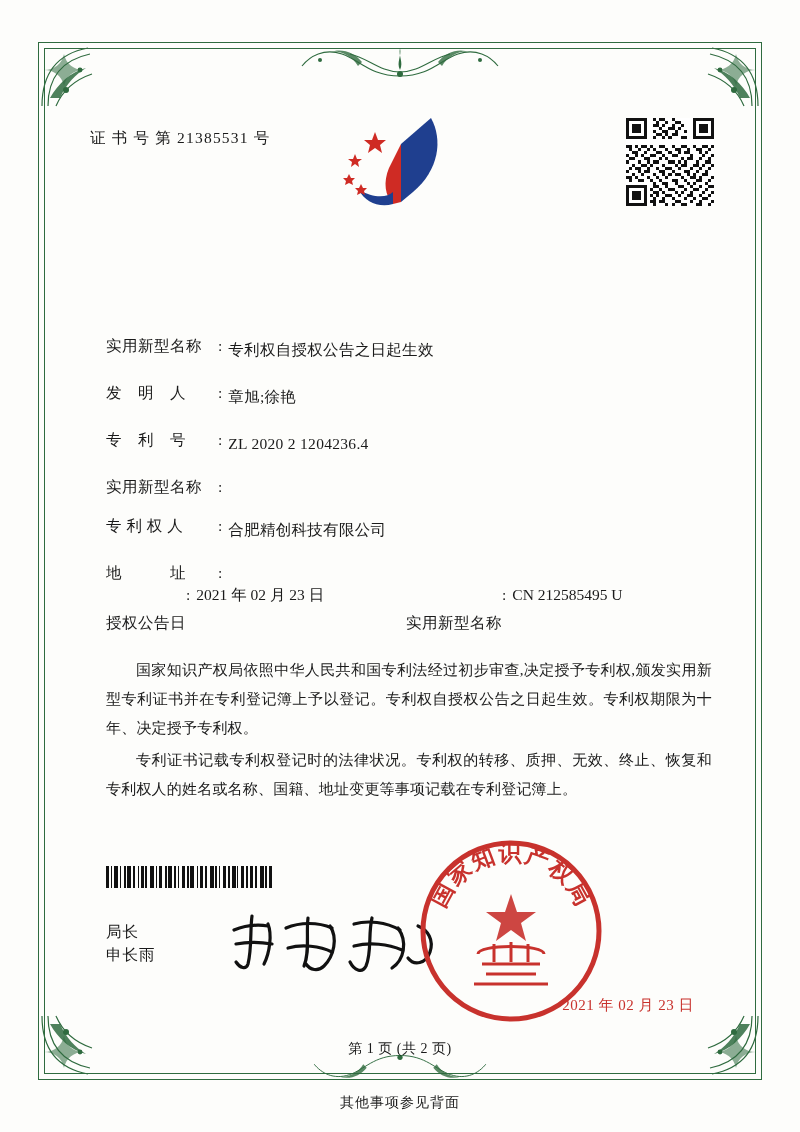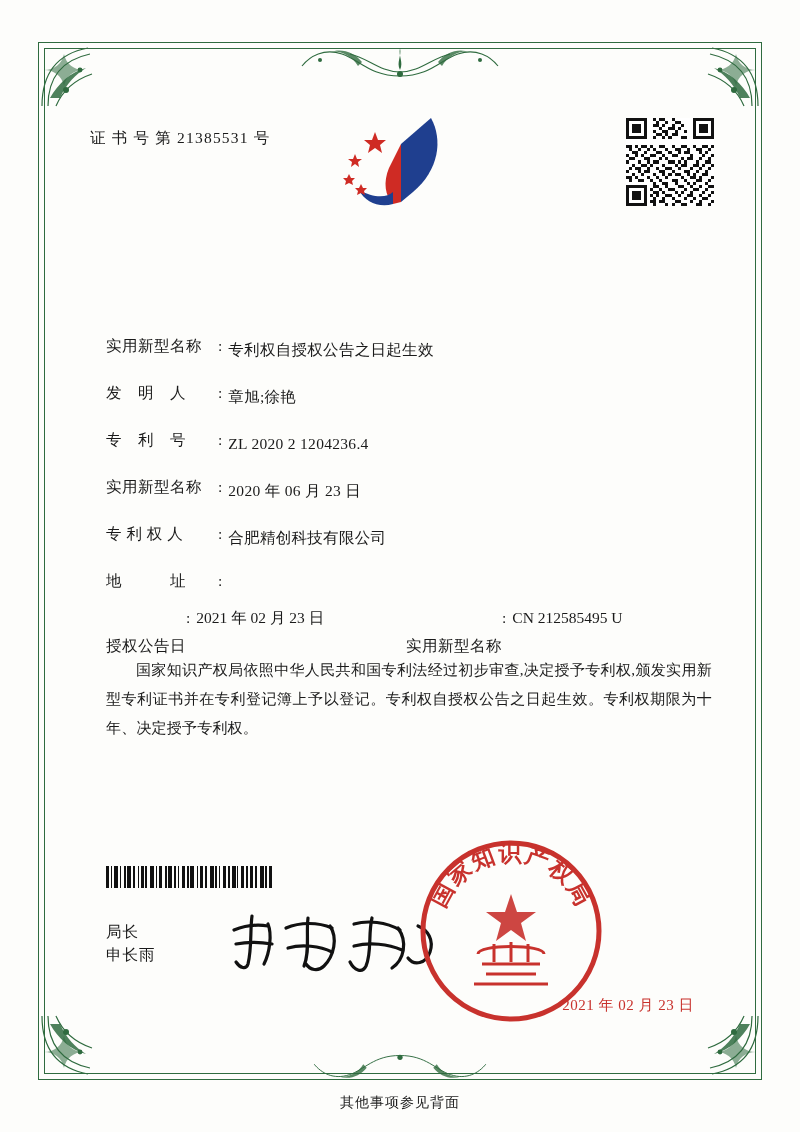--- a/index.html
+++ b/index.html
@@ -148,21 +148,21 @@
   }
   .f-colon {
     flex: 0 0 auto;
     padding-right: 6px;
   }
   .f-value {
     flex: 1;
     line-height: 1.55;
     letter-spacing: 0.3px;
   }
-  .field.tight { margin-bottom: 21px; }
+  .field.tight { margin-bottom: 7px; }
 
   .row-2col {
     display: flex;
     margin-bottom: 4px;
   }
   .row-2col .col-a { width: 300px; display: flex; }
   .row-2col .col-b { display: flex; }
   .row-2col .f-label2 { flex: 0 0 auto; letter-spacing: 0.5px; margin-top: 28px; }
 
   .paragraphs {
@@ -571,21 +571,20 @@
 
       <div class="field">
         <span class="f-label">专　利　号</span>
         <span class="f-colon">:</span>
         <span class="f-value">ZL 2020 2 1204236.4</span>
       </div>
 
       <div class="field">
         <span class="f-label">实用新型名称</span>
         <span class="f-colon">:</span>
-        <span class="f-value">2020 年 06 月 23 日</span>
       </div>
 
       <div class="field">
         <span class="f-label">专 利 权 人</span>
         <span class="f-colon">:</span>
         <span class="f-value">合肥精创科技有限公司</span>
       </div>
 
       <div class="field tight">
         <span class="f-label">地　　　址</span>
@@ -601,20 +600,21 @@
         <div class="col-b">
           <span class="f-label2">实用新型名称</span>
           <span class="f-colon">:</span>
           <span>CN 212585495 U</span>
         </div>
       </div>
     </div>
 
     <div class="paragraphs">
       <p>国家知识产权局依照中华人民共和国专利法经过初步审查,决定授予专利权,颁发实用新型专利证书并在专利登记簿上予以登记。专利权自授权公告之日起生效。专利权期限为十年、决定授予专利权。</p>
+      <p>专利证书记载专利权登记时的法律状况。专利权的转移、质押、无效、终止、恢复和专利权人的姓名或名称、国籍、地址变更等事项记载在专利登记簿上。</p>
     </div>
 
     <div class="barcode">
       <i style="width:3px"></i>
         <i style="width:2px;background:transparent"></i>
       <i style="width:1px"></i>
         <i style="width:2px;background:transparent"></i>
       <i style="width:4px"></i>
         <i style="width:2px;background:transparent"></i>
       <i style="width:1px"></i>
@@ -728,16 +728,17 @@
         </g>
         <path id="sealArc" d="M 95 95 m -70,0 a 70,70 0 1,1 140,0" fill="none"></path>
         <text font-family="'DejaVu Sans', sans-serif" font-size="23" font-weight="bold" fill="#c8322d" letter-spacing="2">
           <textPath href="#sealArc" startOffset="50%" text-anchor="middle">国家知识产权局</textPath>
         </text>
       </svg>
     </div>
 
     <div class="seal-date">2021 年 02 月 23 日</div>
 
+    <div class="page-num">第 1 页 (共 2 页)</div>
   </div>
 
   <div class="footer-note">其他事项参见背面</div>
 </div>
 
 </body></html>

